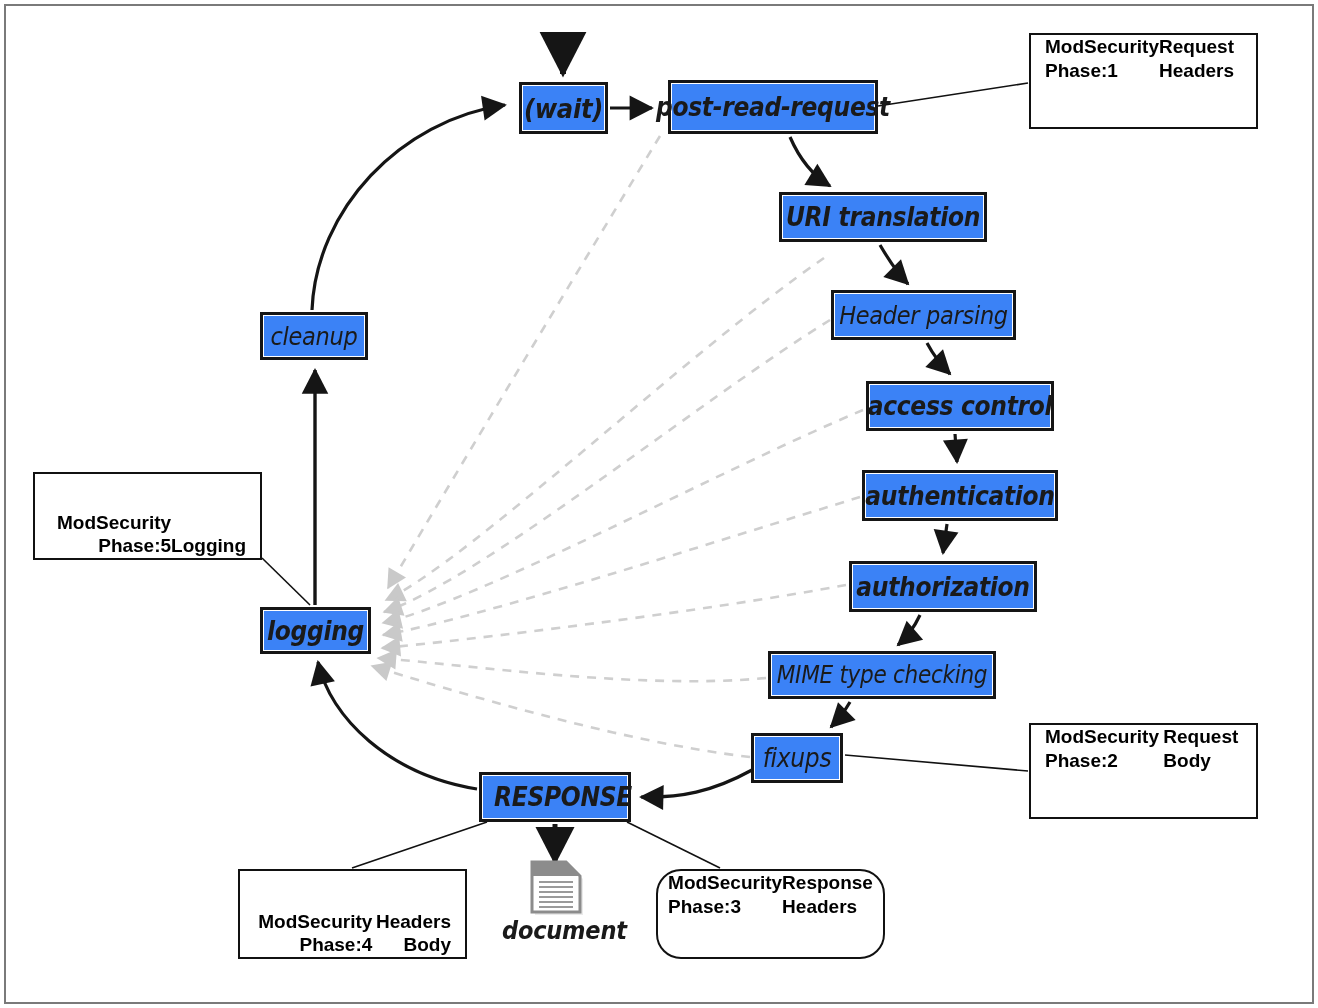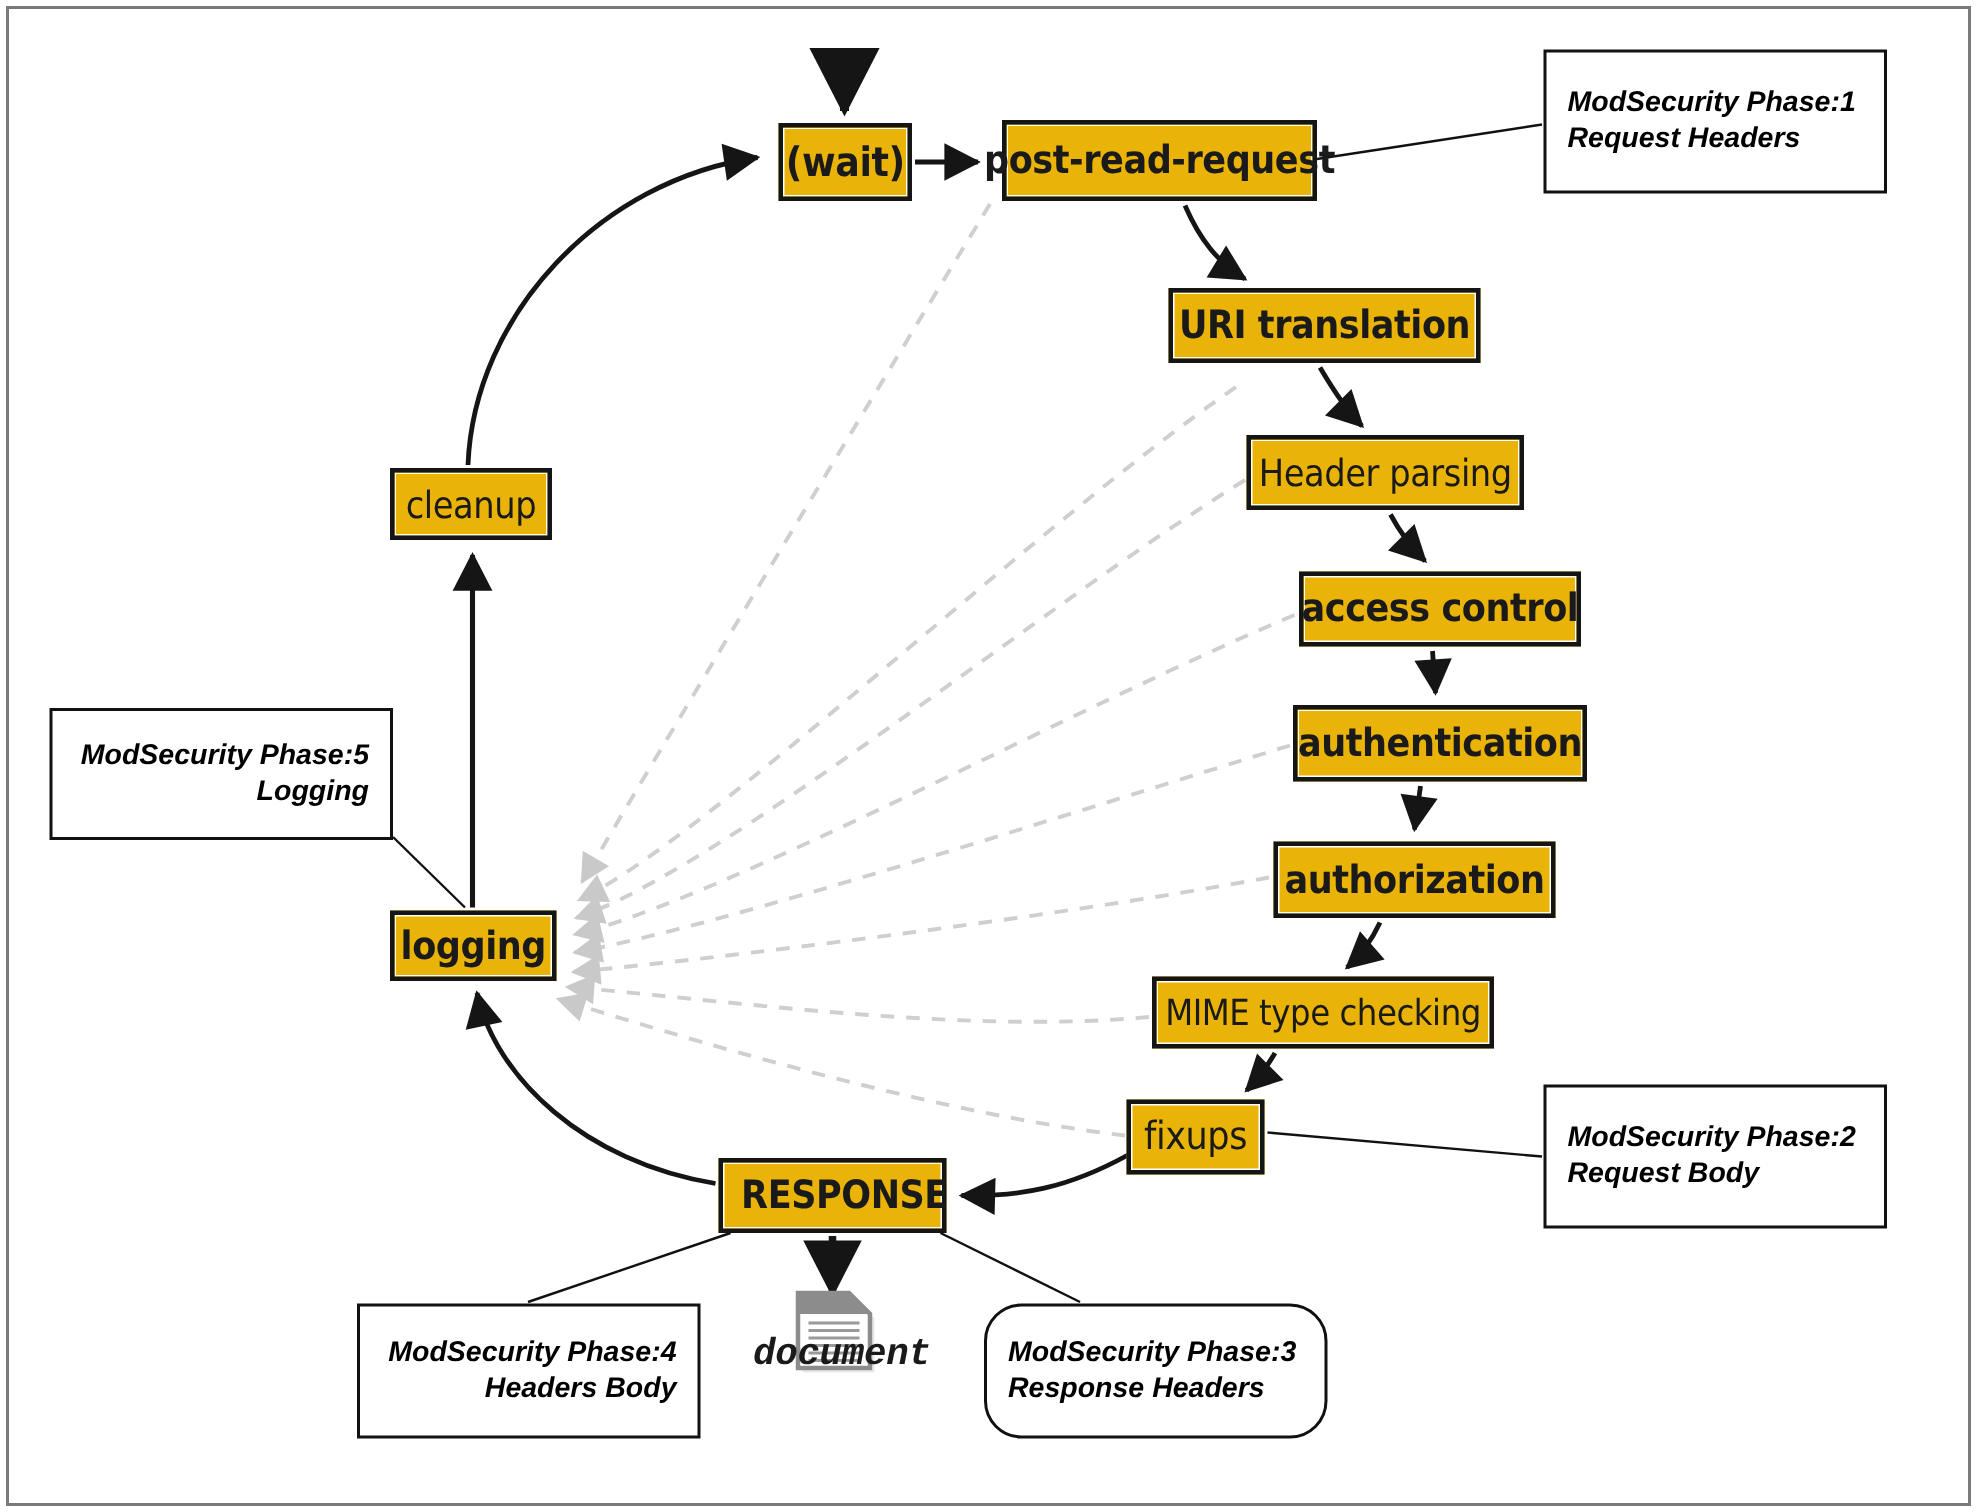--- a/index.html
+++ b/index.html
@@ -33,50 +33,50 @@
     position: absolute;
     left: 0;
     top: 0;
     width: 1318px;
     height: 1008px;
   }
   
   .node {
     position: absolute;
     box-sizing: border-box;
-    background: #eab308;
+    background: #3b82f6;
     border: 3px solid #151515;
     box-shadow: 0 0 0 1px #ffffff inset;
     display: flex;
     align-items: center;
     justify-content: center;
     color: #1a1a1a;
     font-family: "DejaVu Sans Condensed", "Liberation Sans Narrow", "Liberation Sans", sans-serif;
     letter-spacing: -0.3px;
     white-space: nowrap;
+    font-style: italic;
   }
   .node.bold { font-weight: bold; }
   .node.reg  { font-weight: normal; }
 
   
   .callout {
     position: absolute;
     box-sizing: border-box;
     background: #ffffff;
     border: 2px solid #111111;
     display: flex;
-    flex-direction: column;
+    flex-direction: row;
     justify-content: center;
     font-family: "Liberation Sans", sans-serif;
     font-weight: bold;
     font-size: 19px;
     line-height: 1.25;
     color: #000000;
     padding: 0 14px;
-    font-style: italic;
   }
   .callout.left-al  { text-align: left; align-items: flex-start; }
   .callout.right-al { text-align: right; align-items: flex-end; justify-content: center; }
 
   
   .doc-icon {
     position: absolute;
   }
   .doc-label {
     position: absolute;
@@ -238,15 +238,15 @@
     <g stroke="#9a9a9a" stroke-width="2">
       <line x1="15" y1="24" x2="49" y2="24"></line>
       <line x1="15" y1="29" x2="49" y2="29"></line>
       <line x1="15" y1="34" x2="49" y2="34"></line>
       <line x1="15" y1="39" x2="49" y2="39"></line>
       <line x1="15" y1="44" x2="49" y2="44"></line>
       <line x1="15" y1="49" x2="49" y2="49"></line>
     </g>
   </svg>
 
-  <div class="doc-label" style="left:502px;top:888px;font-family:Liberation Mono, monospace;">document</div>
+  <div class="doc-label" style="left:502px;top:916px;">document</div>
 
 </div>
 
 </body></html>

